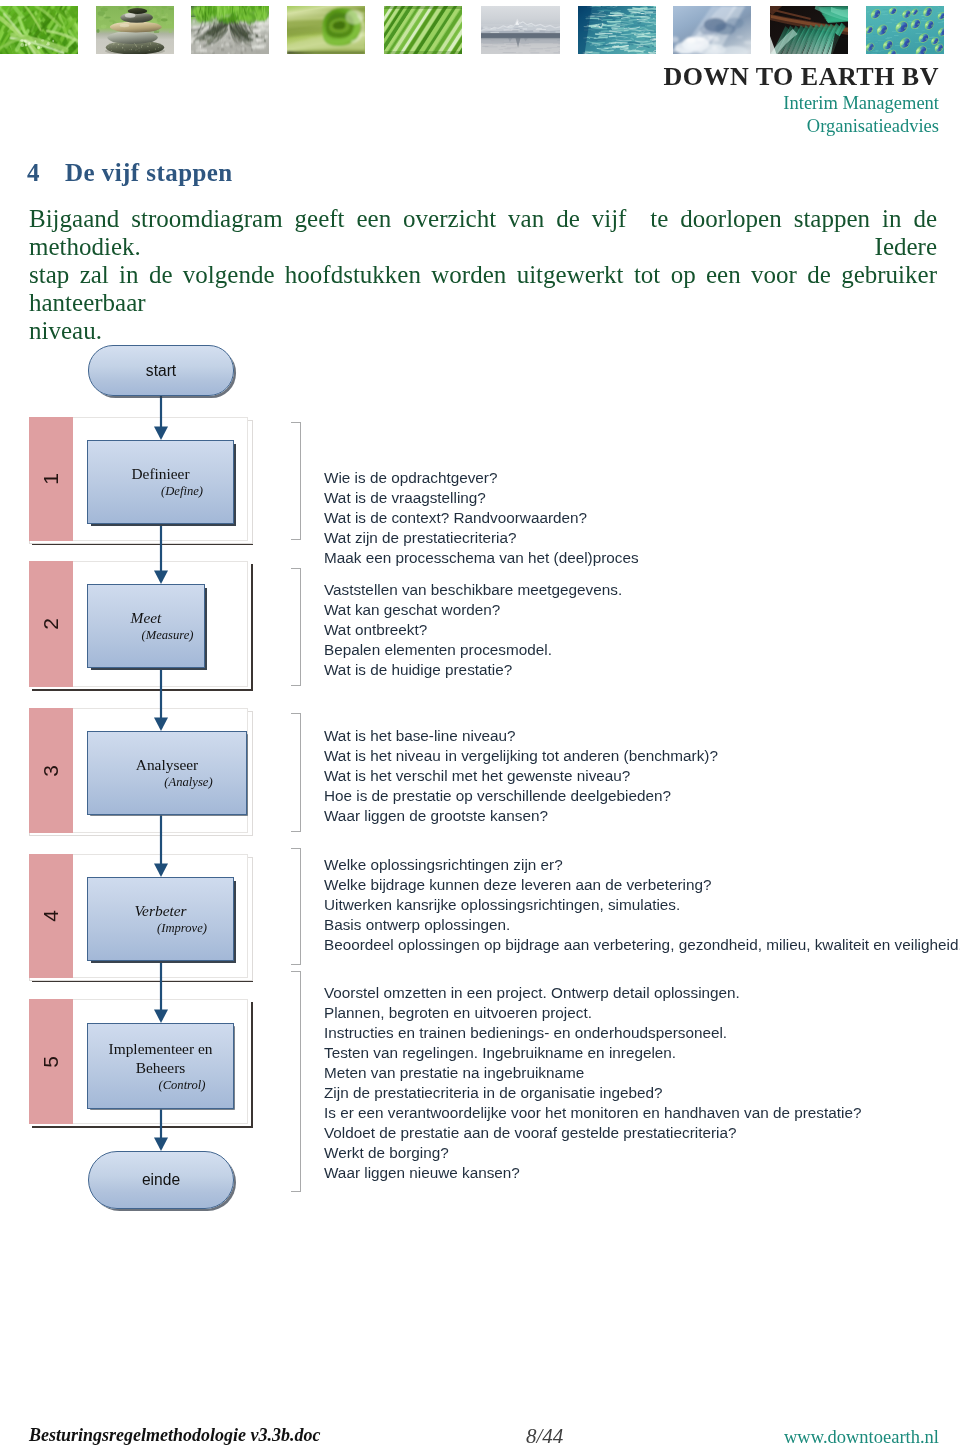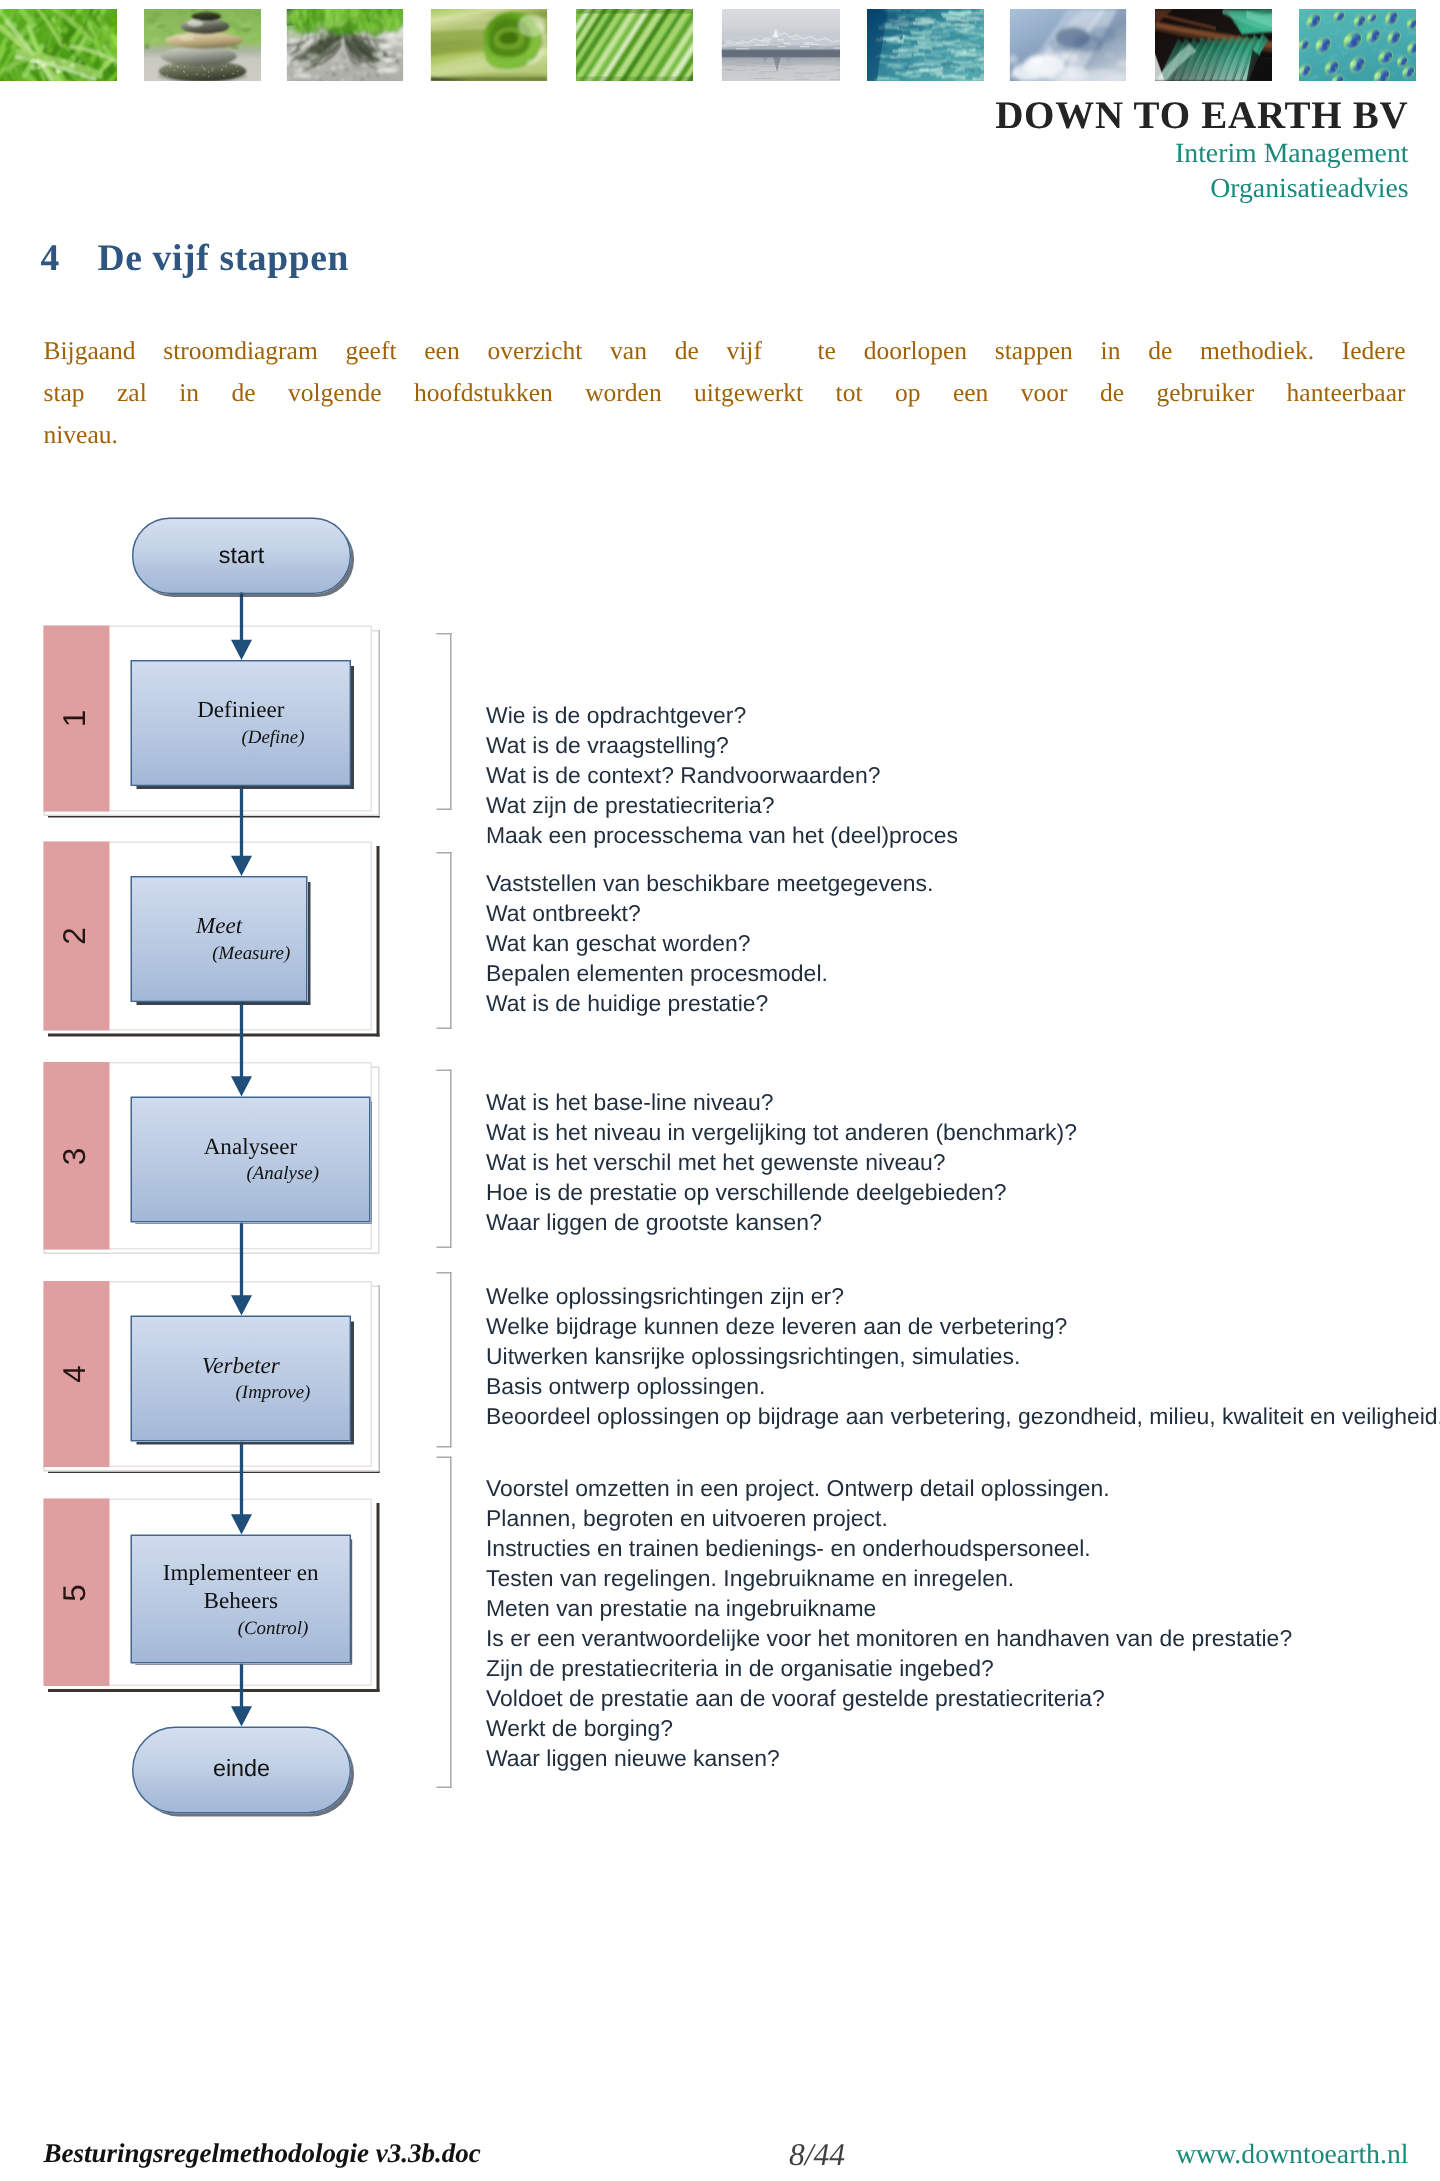--- a/index.html
+++ b/index.html
@@ -14,21 +14,21 @@
   
   .logo{position:absolute;right:21px;top:62px;text-align:right;}
   .logo-title{font-family:"Liberation Serif",serif;font-weight:bold;font-size:26px;letter-spacing:0.5px;color:#242424;line-height:30px;}
   .logo-sub{font-family:"Liberation Serif",serif;font-size:18.5px;line-height:22.5px;color:#1a8a7b;}
 
   
   .h-num{position:absolute;left:27px;top:159px;font-family:"Liberation Serif",serif;font-weight:bold;font-size:25px;color:#2e5680;}
   .h-txt{position:absolute;left:65px;top:159px;font-family:"Liberation Serif",serif;font-weight:bold;font-size:25px;letter-spacing:0.44px;color:#2e5680;}
 
   
-  .intro{position:absolute;left:29px;top:220px;width:908px;font-family:"Liberation Serif",serif;font-size:17px;line-height:28px;color:#a16207;}
+  .intro{position:absolute;left:29px;top:205px;width:908px;font-family:"Liberation Serif",serif;font-size:25px;line-height:28px;color:#14532d;}
   .intro .l{display:block;text-align:justify;text-align-last:justify;white-space:pre-wrap;}
   .intro .l.last{text-align:left;text-align-last:left;}
 
   
   .flow{position:absolute;left:0;top:0;width:960px;height:1454px;}
   .term{position:absolute;width:146px;height:46px;border-radius:23px;
         background:linear-gradient(180deg,#d4dff0 0%,#c3d2e6 42%,#b0c2dc 72%,#a3b8d7 100%);
         border:1px solid #41658f;box-sizing:border-box;
         display:flex;align-items:center;justify-content:center;
         font-family:"Liberation Sans",sans-serif;font-size:15.6px;color:#111;
@@ -1891,22 +1891,22 @@
         <div>Wat zijn de prestatiecriteria?</div>
         <div>Maak een processchema van het (deel)proces</div>
       </div>
 <div class="procbox" style="left:87px;top:584px;width:118px;height:84px;box-shadow:3px 3px 0 -1px #39434e;">
         <div class="t it">Meet</div>
         <div class="s">(Measure)</div>
       </div>
 <div class="bracket" style="left:291px;top:568px;height:118px;"></div>
 <div class="notes" style="left:324px;top:580px;">
         <div>Vaststellen van beschikbare meetgegevens.</div>
+        <div>Wat kan geschat worden?</div>
         <div>Wat ontbreekt?</div>
-        <div>Wat kan geschat worden?</div>
         <div>Bepalen elementen procesmodel.</div>
         <div>Wat is de huidige prestatie?</div>
       </div>
 <div class="procbox" style="left:87px;top:731px;width:160px;height:84px;box-shadow:2px 2px 0 -1.2px #5a6470;">
         <div class="t">Analyseer</div>
         <div class="s">(Analyse)</div>
       </div>
 <div class="bracket" style="left:291px;top:713px;height:119px;"></div>
 <div class="notes" style="left:324px;top:726px;">
         <div>Wat is het base-line niveau?</div>
@@ -1931,22 +1931,22 @@
         <div class="t">Implementeer en Beheers</div>
         <div class="s">(Control)</div>
       </div>
 <div class="bracket" style="left:291px;top:971px;height:221px;"></div>
 <div class="notes" style="left:324px;top:983px;">
         <div>Voorstel omzetten in een project. Ontwerp detail oplossingen.</div>
         <div>Plannen, begroten en uitvoeren project.</div>
         <div>Instructies en trainen bedienings- en onderhoudspersoneel.</div>
         <div>Testen van regelingen. Ingebruikname en inregelen.</div>
         <div>Meten van prestatie na ingebruikname</div>
+        <div>Zijn de prestatiecriteria in de organisatie ingebed?</div>
         <div>Is er een verantwoordelijke voor het monitoren en handhaven van de prestatie?</div>
-        <div>Zijn de prestatiecriteria in de organisatie ingebed?</div>
         <div>Voldoet de prestatie aan de vooraf gestelde prestatiecriteria?</div>
         <div>Werkt de borging?</div>
         <div>Waar liggen nieuwe kansen?</div>
       </div>
 <div class="term" style="left:88px;top:1151px;width:146px;height:58px;border-radius:29px;">
         <span>einde</span>
       </div>
 </div>
 <div class="f-doc">Besturingsregelmethodologie v3.3b.doc</div>
 <div class="f-page">8/44</div>

